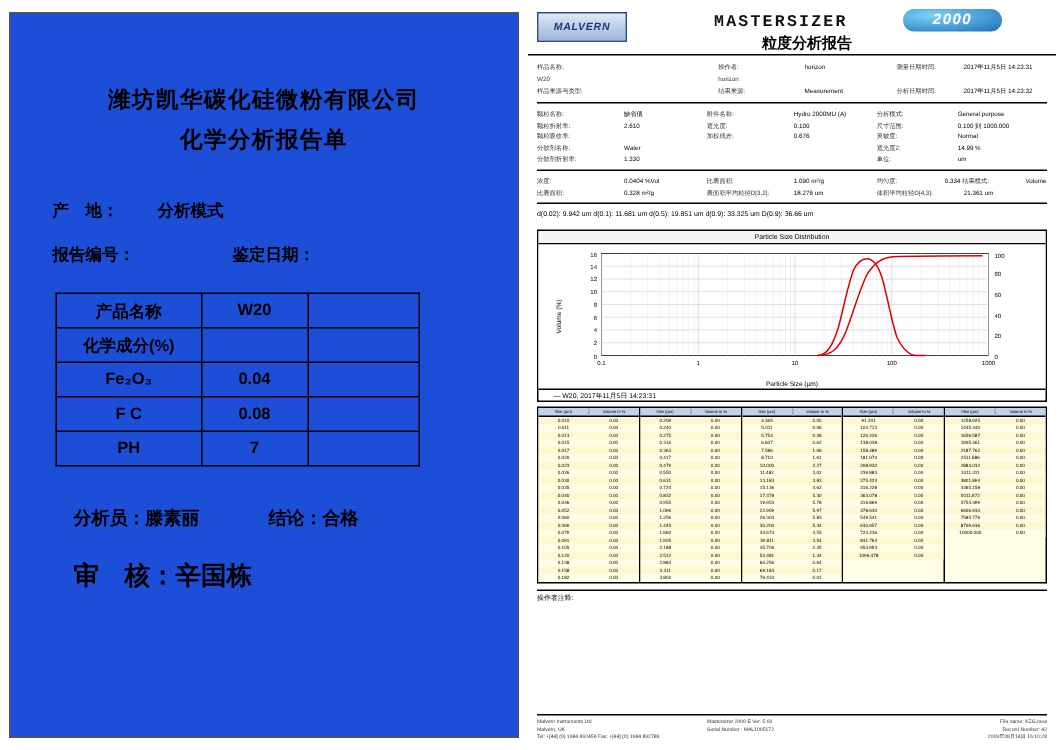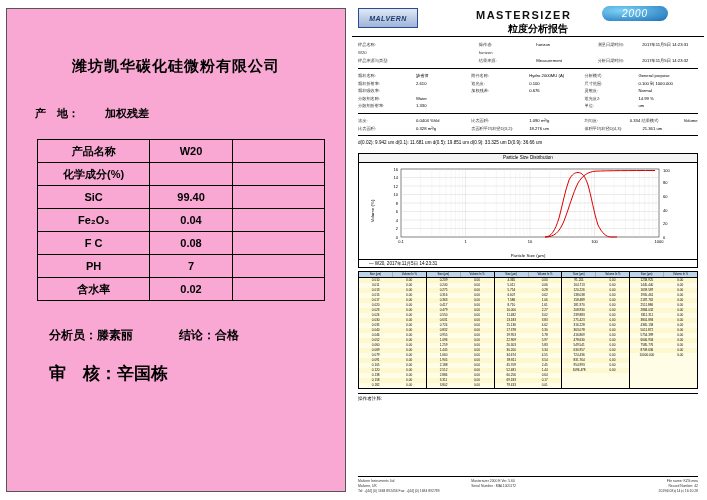--- a/index.html
+++ b/index.html
@@ -22,21 +22,21 @@
   }
 
   
   .left-doc {
     position: absolute;
     left: 6px;
     top: 8px;
     width: 340px;
     height: 484px;
     border: 1px solid #555;
-    background: #f9a8d4;
+    background: #1d4ed8;
     box-sizing: border-box;
   }
   .left-title-1 {
     text-align: center;
     font-size: 15px;
     font-weight: bold;
     margin-top: 48px;
     letter-spacing: 1px;
   }
   .left-title-2 {
@@ -60,21 +60,21 @@
     margin: 14px 0 0 28px;
     font-size: 11px;
     font-weight: bold;
   }
   .cust-row2 .g1 { width: 120px; }
   .cust-row2 .g2 { }
 
   table.analysis {
     border-collapse: collapse;
     margin: 18px 0 0 30px;
-    width: 288px;
+    width: 243px;
     font-size: 11px;
   }
   table.analysis td {
     border: 1px solid #000;
     height: 20px;
     text-align: center;
     font-weight: bold;
   }
   table.analysis td.lbl { width: 110px; }
   table.analysis td.val { width: 80px; }
@@ -128,32 +128,33 @@
     font-style: italic;
   }
   .ms-word {
     position: absolute;
     left: 124px;
     top: 7px;
     font-size: 11px;
     font-weight: bold;
     letter-spacing: 1.5px;
     color: #111;
+    font-family: Liberation Mono, monospace;
   }
   .ms-2000 {
     position: absolute;
     left: 250px;
     top: 4px;
     width: 66px;
     height: 15px;
     border-radius: 8px;
     background: radial-gradient(ellipse at 30% 30%, #7fd3f7, #1b6fb5);
     color: #fff;
     font-size: 10px;
-    font-weight: normal;
+    font-weight: bold;
     font-style: italic;
     text-align: center;
     line-height: 15px;
     letter-spacing: 1px;
   }
   .ms-cn {
     position: absolute;
     left: 140px;
     top: 20px;
     font-size: 10px;
@@ -295,61 +296,56 @@
     font-size: 4.4px;
   }
 </style>
 </head>
 <body>
 
 <div class="page">
 
   <div class="left-doc">
     <div class="left-title-1">潍坊凯华碳化硅微粉有限公司</div>
+    <div class="left-title-2">化学分析报告单</div>
 
     <div class="cust-row">
       <span class="f2">产　地：</span>
-      <span class="f3">加权残差</span>
+      <span class="f3">分析模式</span>
+    </div>
+    <div class="cust-row2">
+      <span class="g1">报告编号：</span>
+      <span class="g2">鉴定日期：</span>
     </div>
 
     <table class="analysis">
       <tbody>
           <tr>
         <td class="lbl">产品名称</td>
         <td class="val">W20</td>
         <td class="blank"></td>
       </tr>
       <tr>
         <td class="lbl">化学成分(%)</td>
         <td class="val"></td>
-        <td class="blank"></td>
-      </tr>
-      <tr>
-        <td class="lbl">SiC</td>
-        <td class="val">99.40</td>
         <td class="blank"></td>
       </tr>
       <tr>
         <td class="lbl">Fe₂O₃</td>
         <td class="val">0.04</td>
         <td class="blank"></td>
       </tr>
       <tr>
         <td class="lbl">F C</td>
         <td class="val">0.08</td>
         <td class="blank"></td>
       </tr>
       <tr>
         <td class="lbl">PH</td>
         <td class="val">7</td>
-        <td class="blank"></td>
-      </tr>
-      <tr>
-        <td class="lbl">含水率</td>
-        <td class="val">0.02</td>
         <td class="blank"></td>
       </tr>
     </tbody>
       </table>
 
     <div class="sign-row">
       <span class="s1">分析员：滕素丽</span>
       <span class="s2">结论：合格</span>
     </div>
     <div class="sign-row2">审　核：辛国栋</div>

